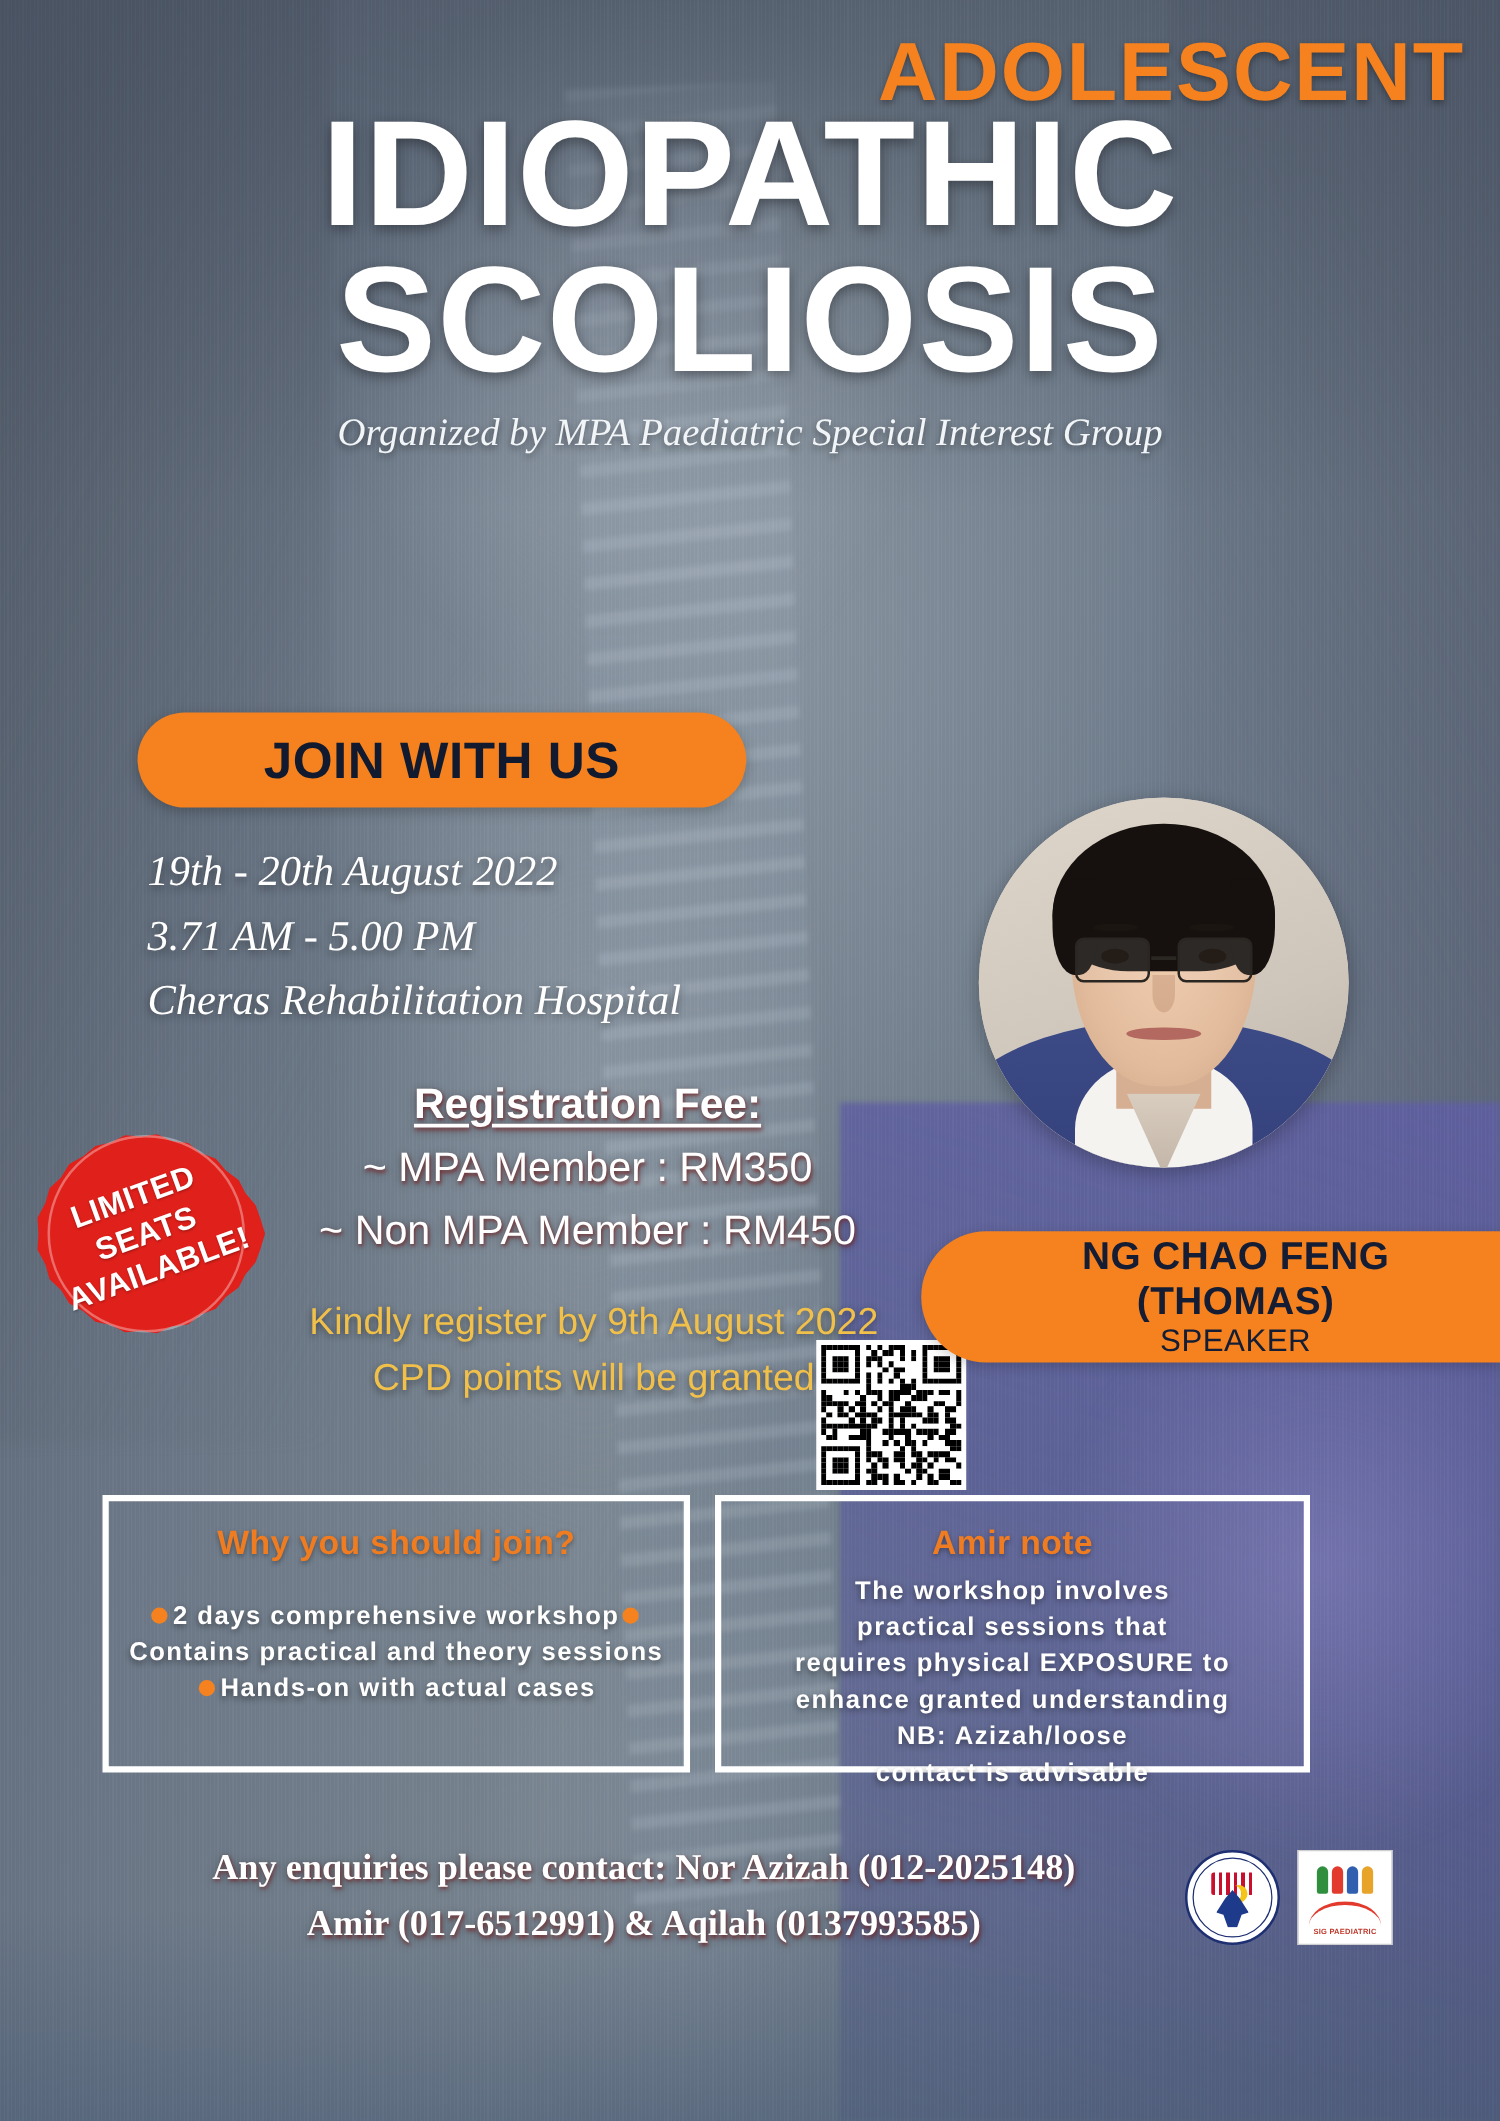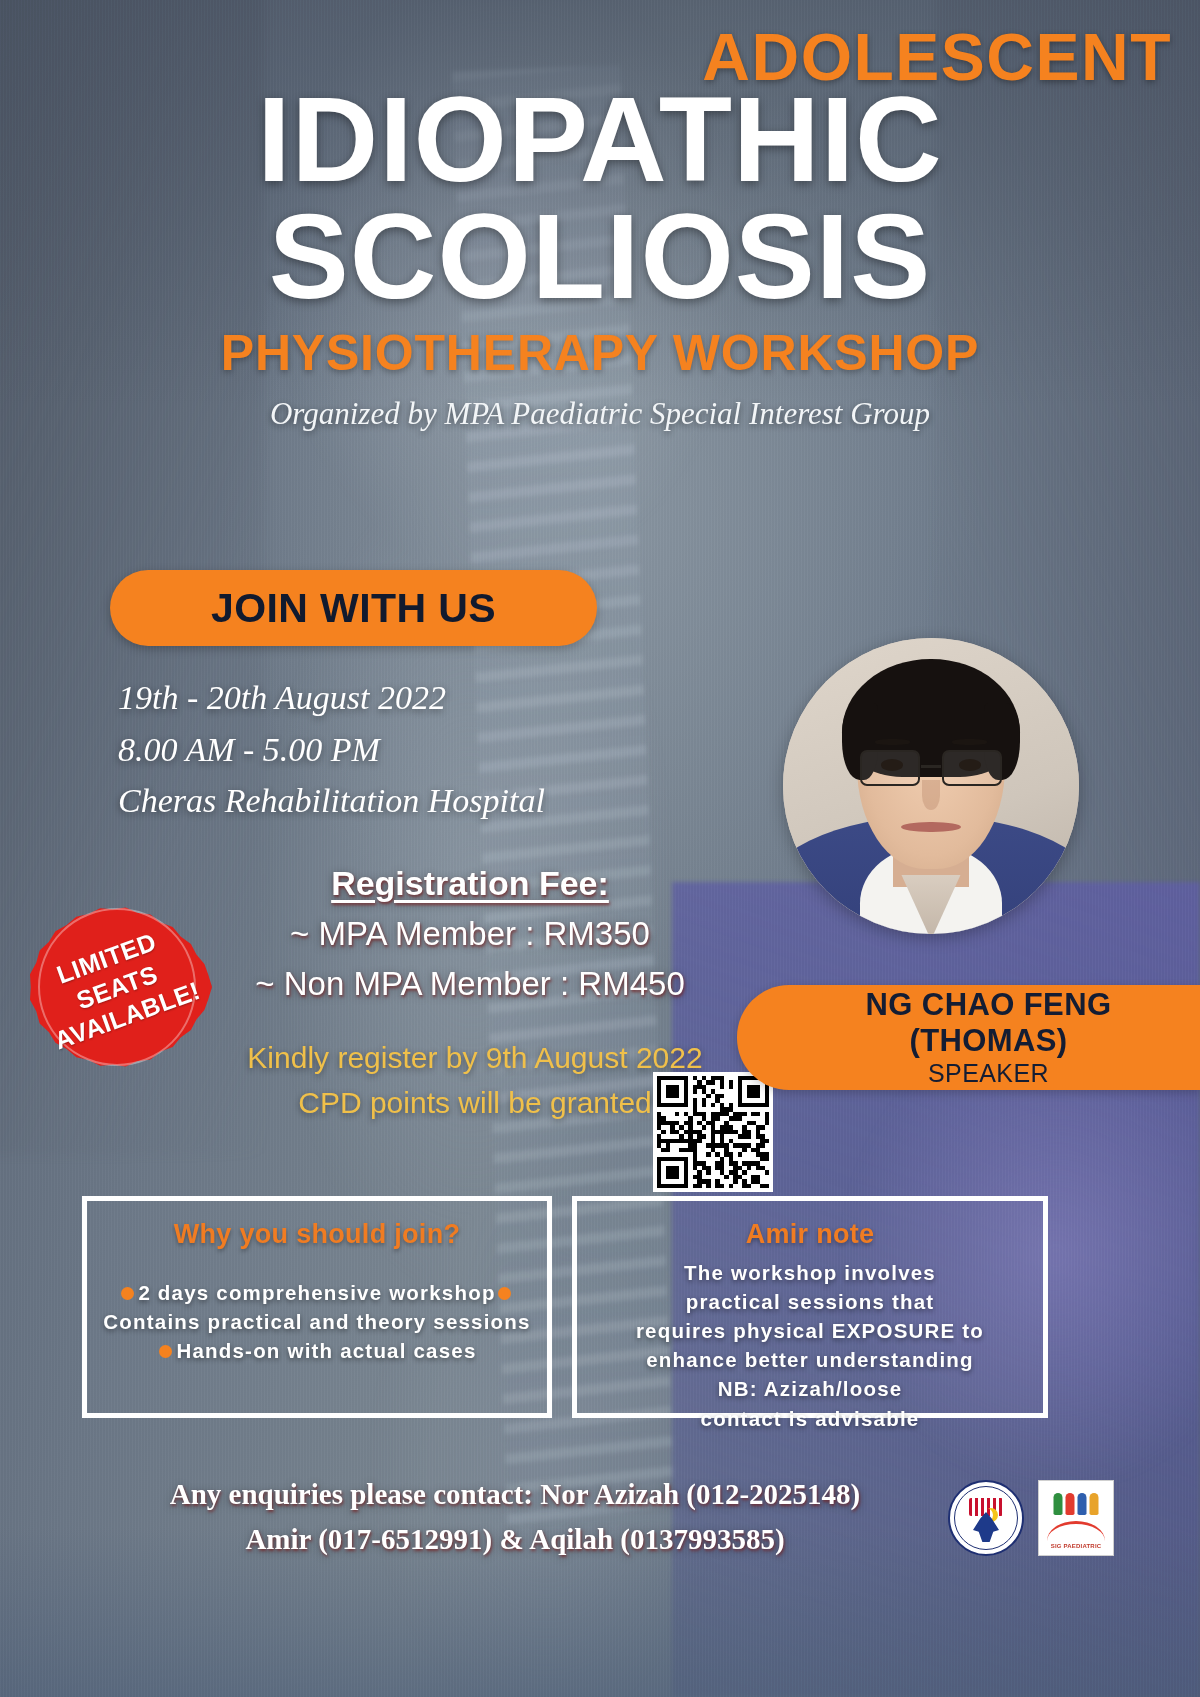--- a/index.html
+++ b/index.html
@@ -387,31 +387,30 @@
   <div class="bg-violet"></div>
   <div class="bg-violet2"></div>
   <div class="bg-topdark"></div>
   <div class="bg-botdark"></div>
   <div class="bg-grain"></div>
 
   <div class="title-wrap">
     <div class="t-adolescent">ADOLESCENT</div>
     <div class="t-idio">IDIOPATHIC</div>
     <div class="t-scol">SCOLIOSIS</div>
-    <div class="t-sub">PHYSIOTHERAPY WORKSHOP</div>
     <div class="t-org">Organized by MPA Paediatric Special Interest Group</div>
   </div>
 
   <div class="join-pill">
     <span>JOIN WITH US</span>
   </div>
 
   <div class="details">
     <div>19th - 20th August 2022</div>
-    <div>8.00 AM - 5.00 PM</div>
+    <div>3.71 AM - 5.00 PM</div>
     <div>Cheras Rehabilitation Hospital</div>
   </div>
 
   <div class="fee">
     <div class="fee-head">Registration Fee:</div>
     <div>~ MPA Member : RM350</div>
     <div>~ Non MPA Member : RM450</div>
   </div>
 
   <div class="note-yellow">
@@ -1097,21 +1096,21 @@
       <span>with actual cases</span>
     </div>
   </div>
 
   <div class="infobox right">
     <div class="ib-title">Amir note</div>
     <div class="ib-body">
       <div>The workshop involves</div>
       <div>practical sessions that</div>
       <div>requires physical EXPOSURE to</div>
-      <div>enhance better understanding</div>
+      <div>enhance granted understanding</div>
       <div>NB: Azizah/loose</div>
       <div>contact is advisable</div>
     </div>
   </div>
 
   <div class="footer">
     <div>Any enquiries please contact:  Nor Azizah (012-2025148)</div>
     <div>Amir (017-6512991) &amp; Aqilah (0137993585)</div>
   </div>
 

